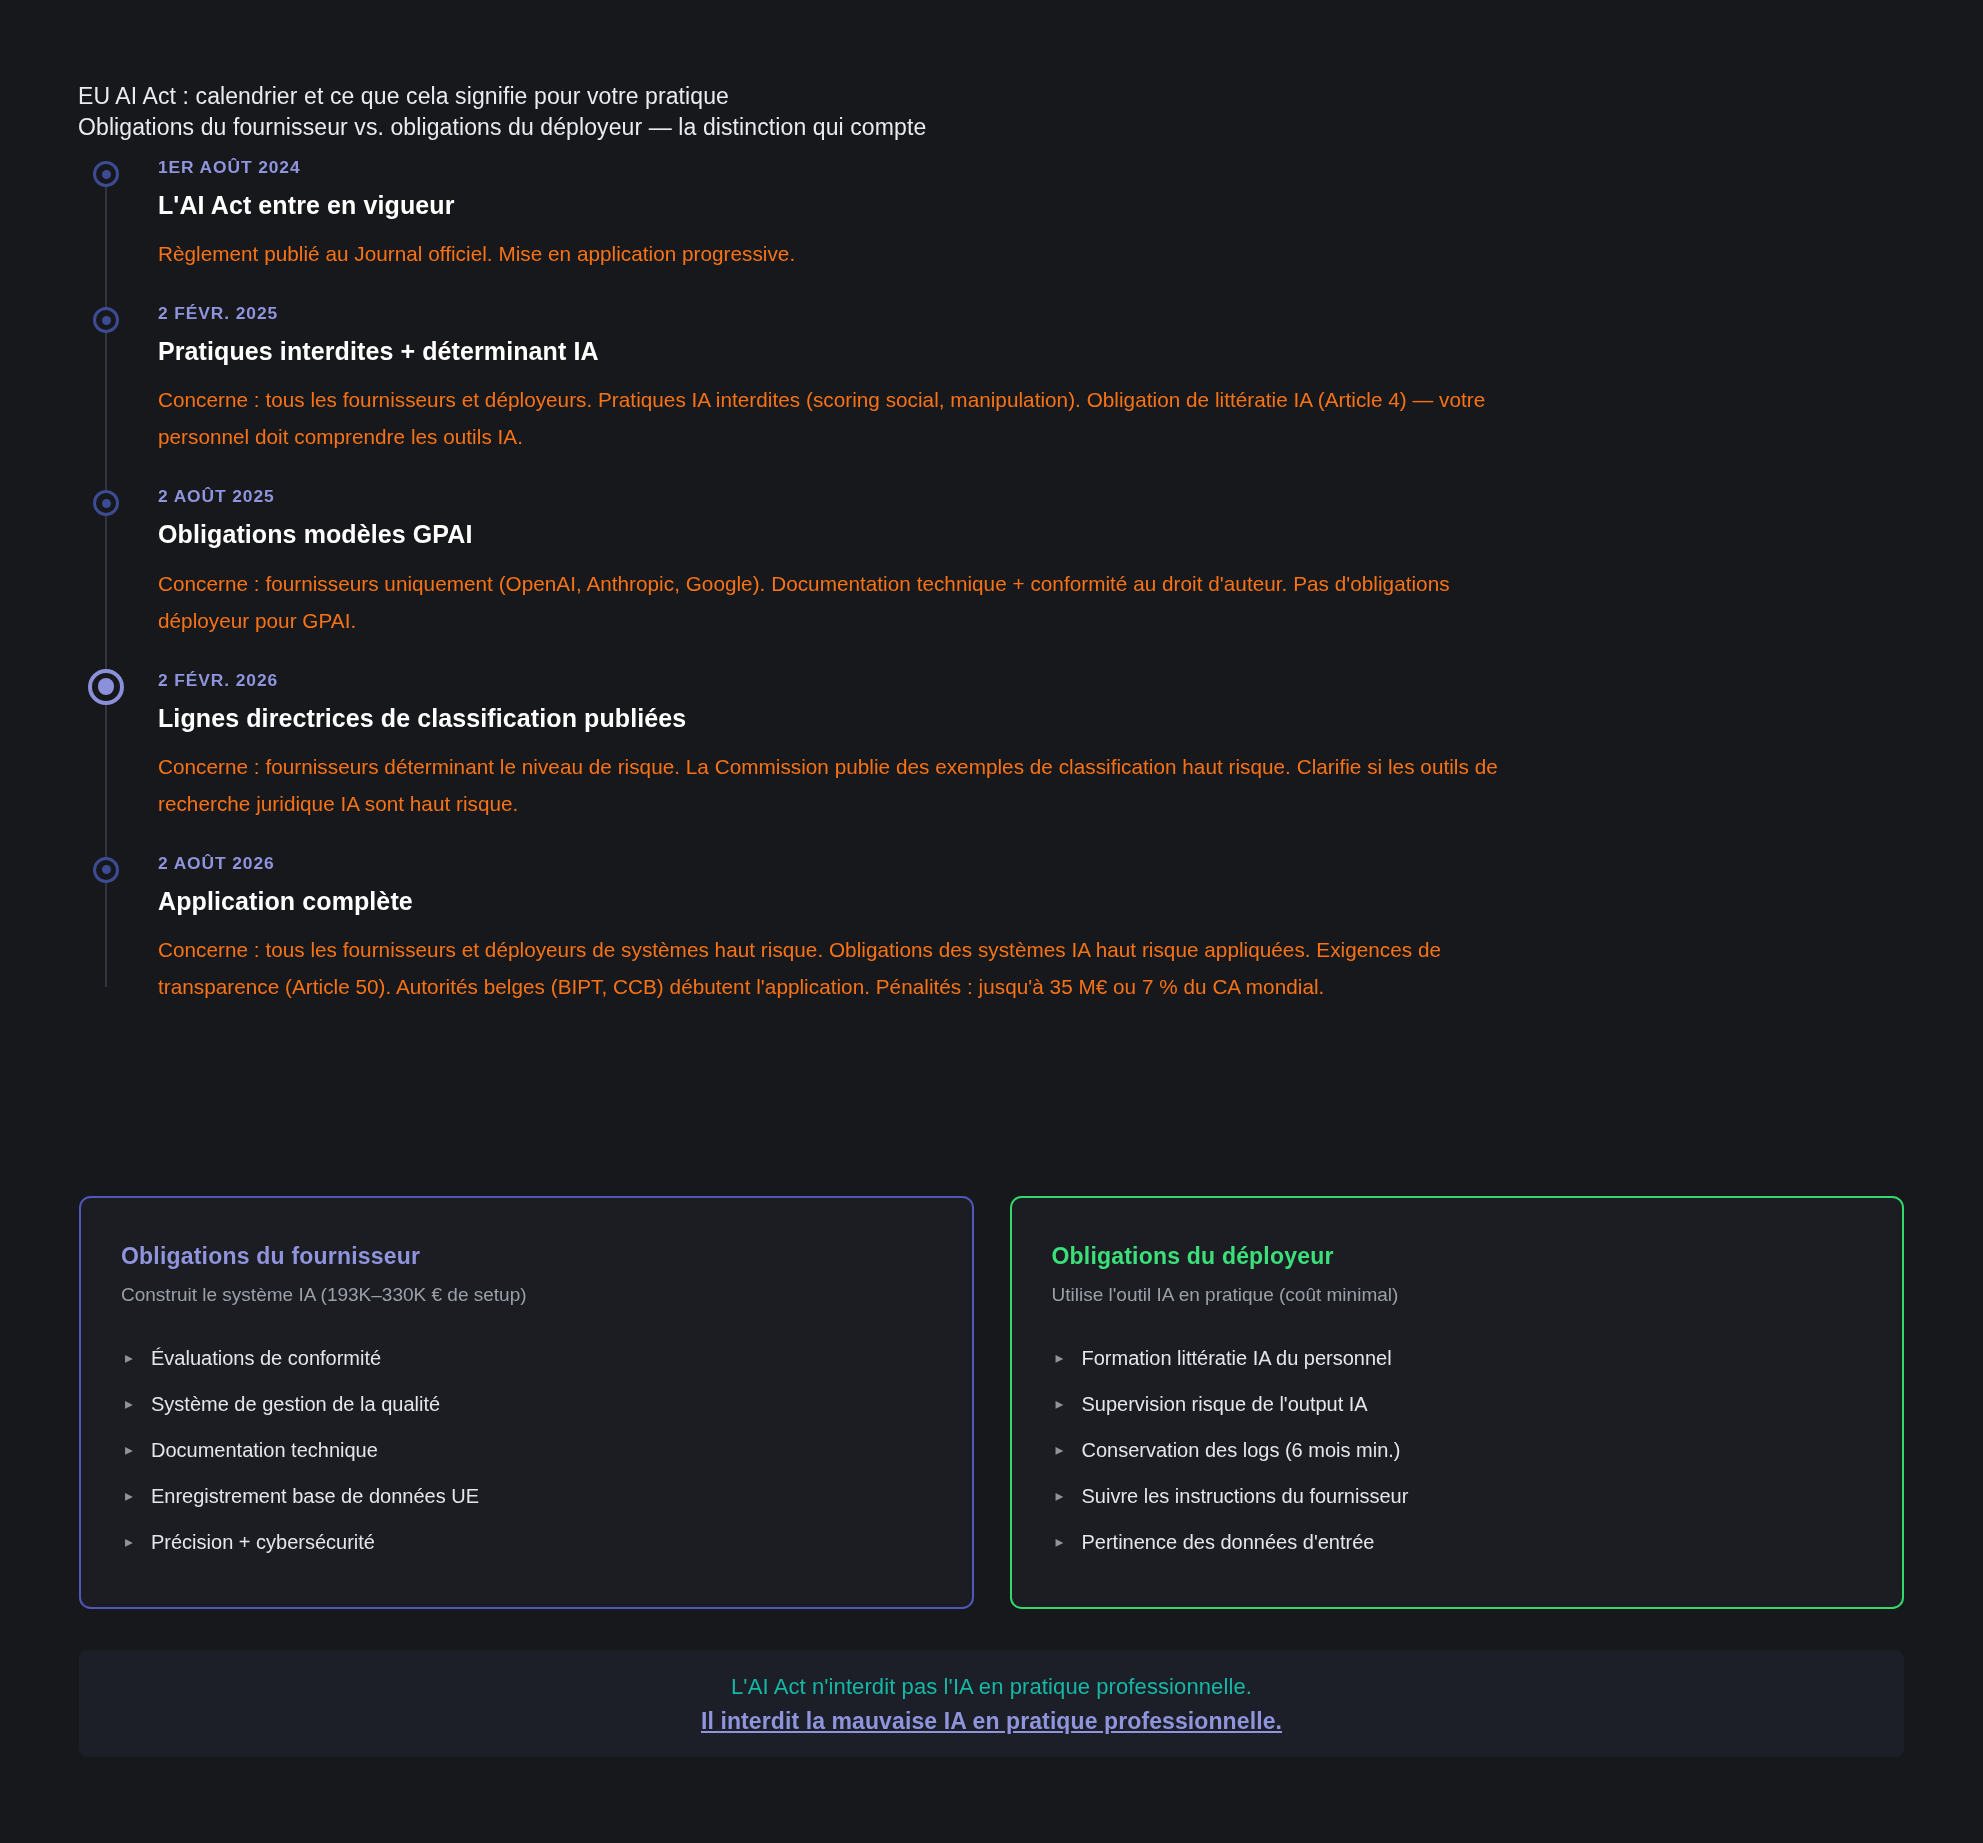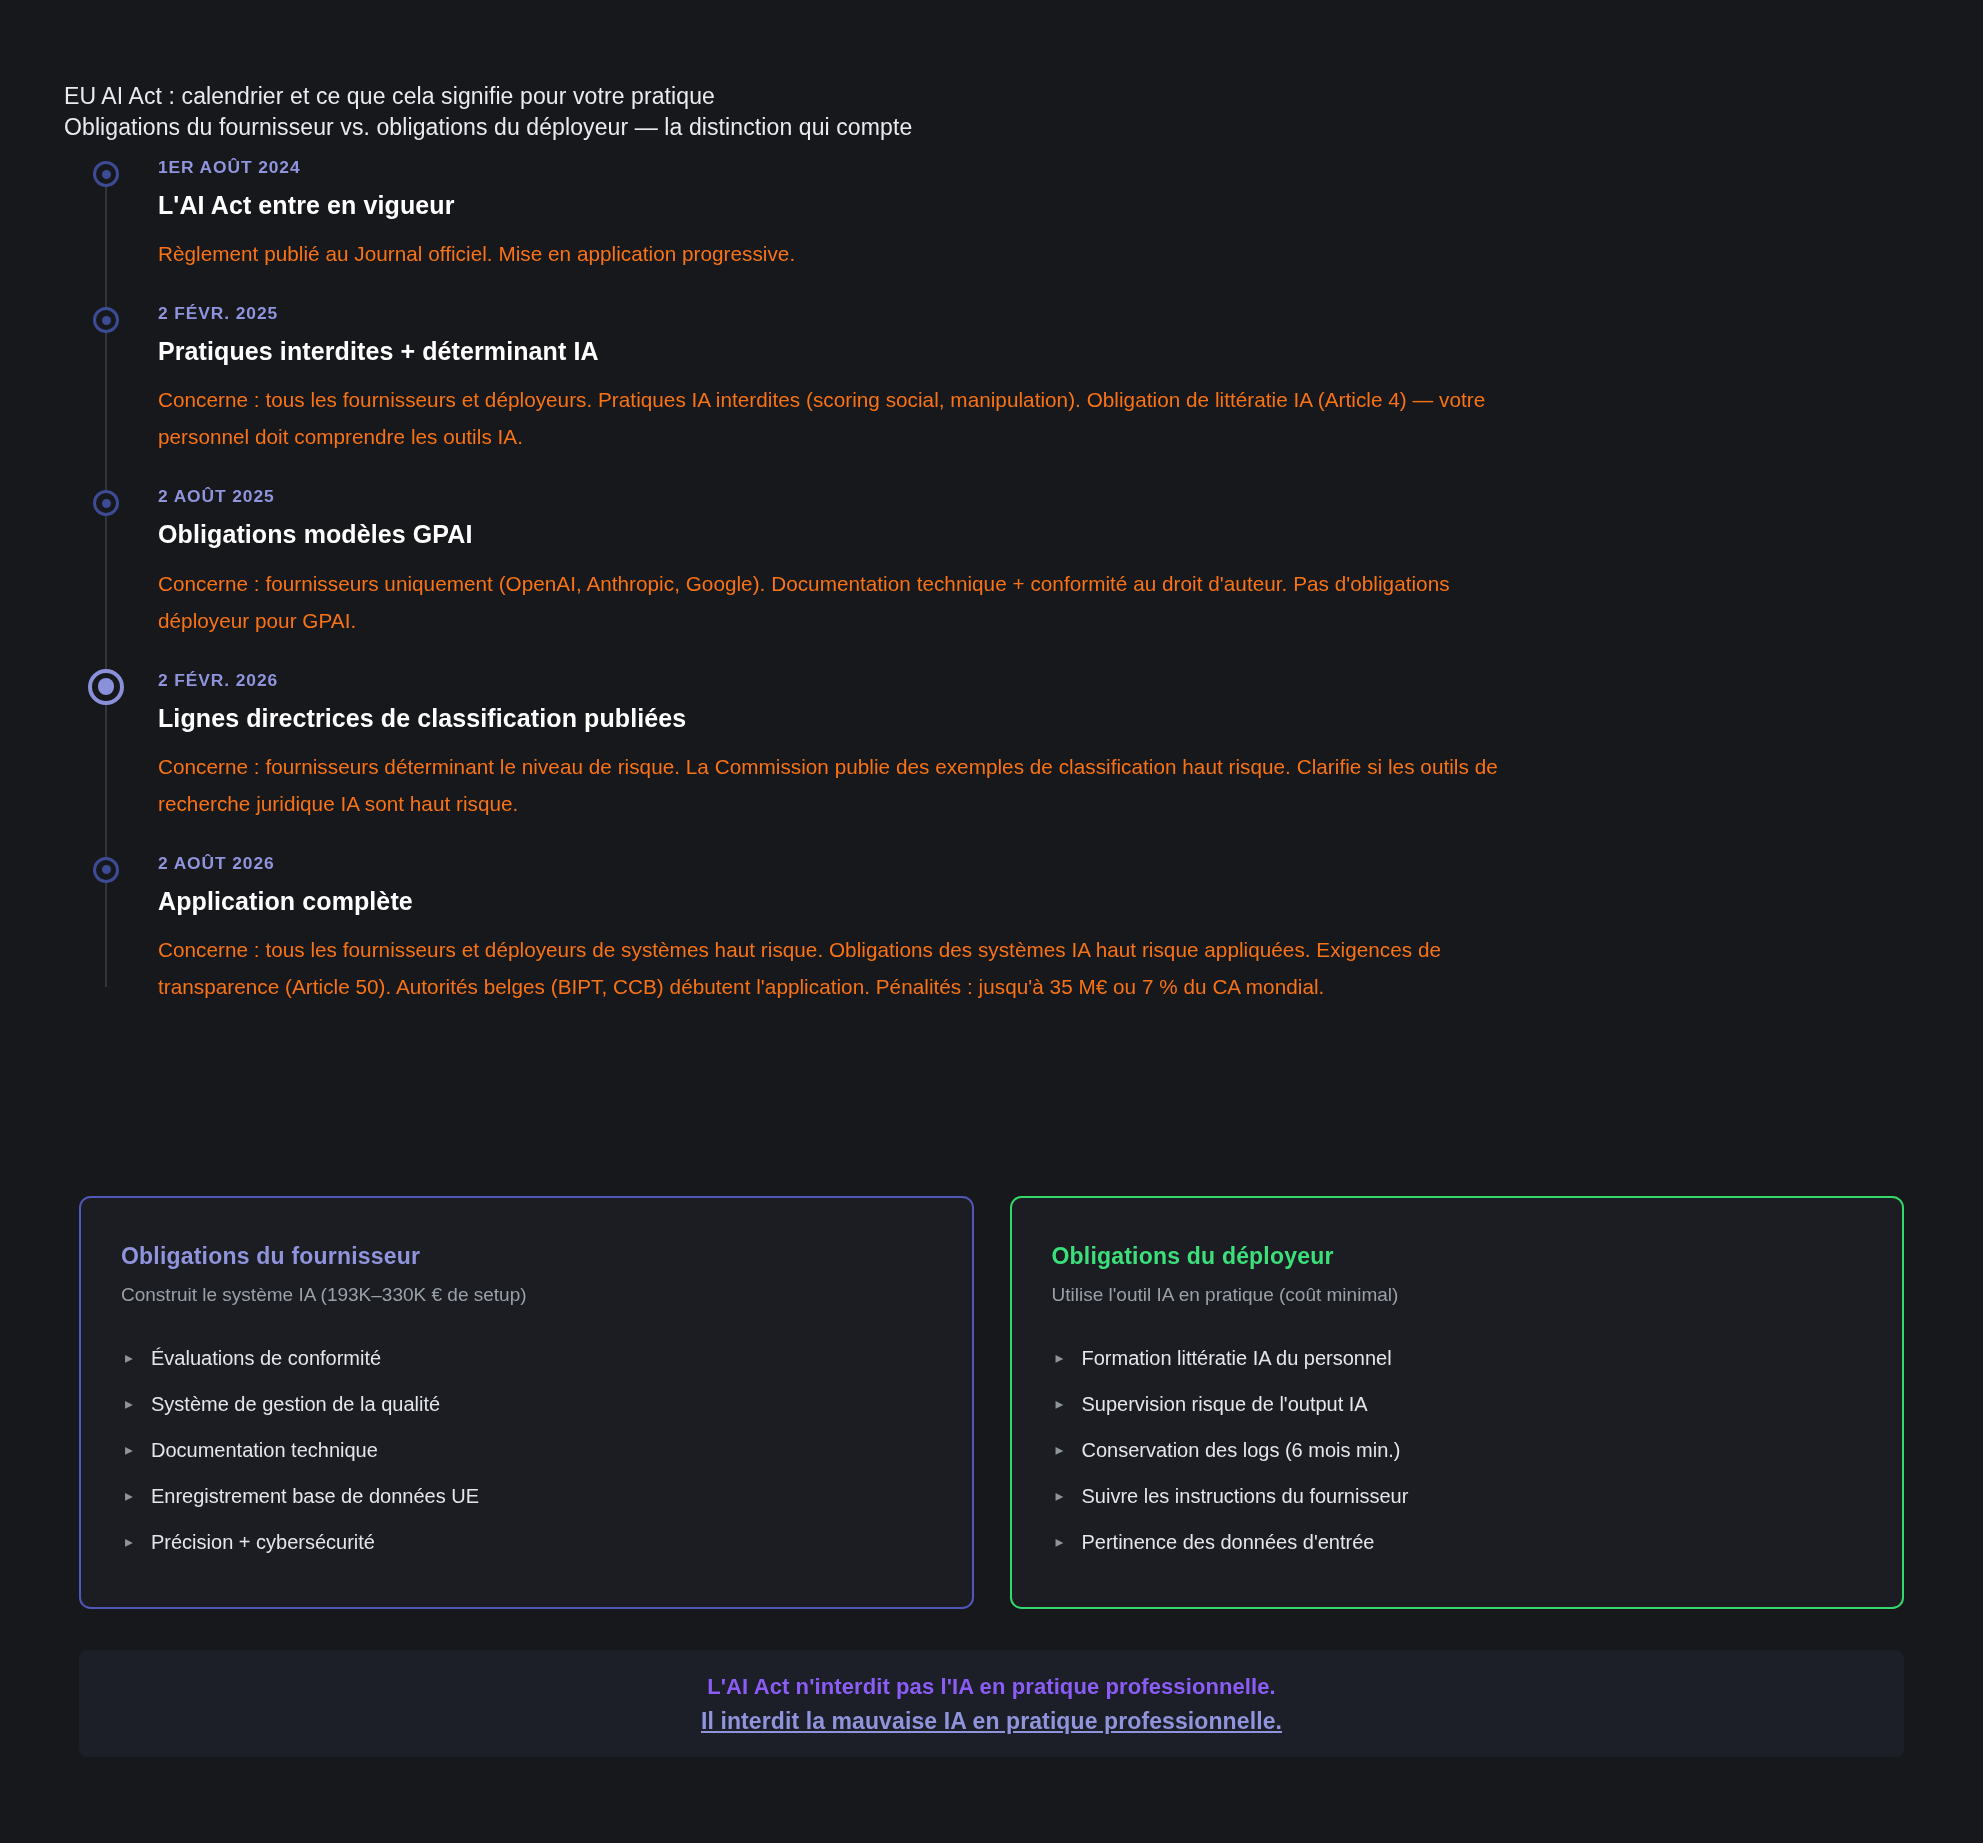--- a/index.html
+++ b/index.html
@@ -16,21 +16,21 @@
     position: relative;
     width: 1984px;
     height: 1843px;
     background: #17181b;
     overflow: hidden;
   }
 
   
   .header {
     position: absolute;
-    left: 64px;
+    left: 78px;
     top: 81px;
     width: 1736px;
   }
   .header-line {
     color: #e9ebef;
     font-size: 23px;
     line-height: 31px;
     font-weight: 400;
     letter-spacing: 0.1px;
     white-space: nowrap;
@@ -187,23 +187,23 @@
     width: 1825px;
     height: 107px;
     background: #1c1f27;
     border-radius: 8.3px;
     display: flex;
     flex-direction: column;
     align-items: center;
     justify-content: center;
   }
   .banner-line1 {
-    color: #8b5cf6;
+    color: #14b8a6;
     font-size: 22px;
-    font-weight: 700;
+    font-weight: 400;
     line-height: 35px;
     letter-spacing: 0.1px;
     text-align: center;
   }
   .banner-line2 {
     color: #8f94dd;
     font-size: 23px;
     font-weight: 700;
     line-height: 35px;
     letter-spacing: 0.1px;

